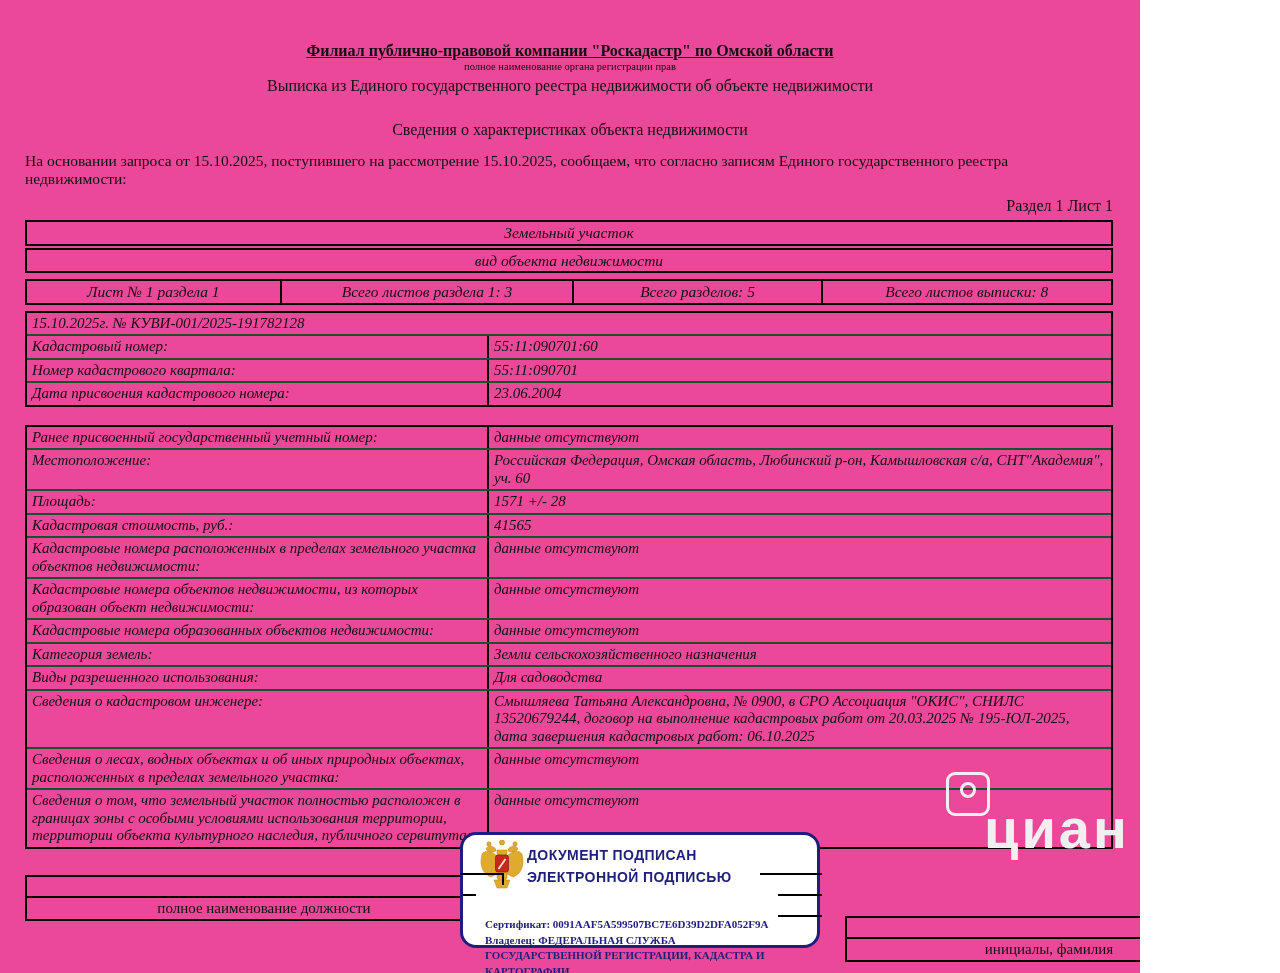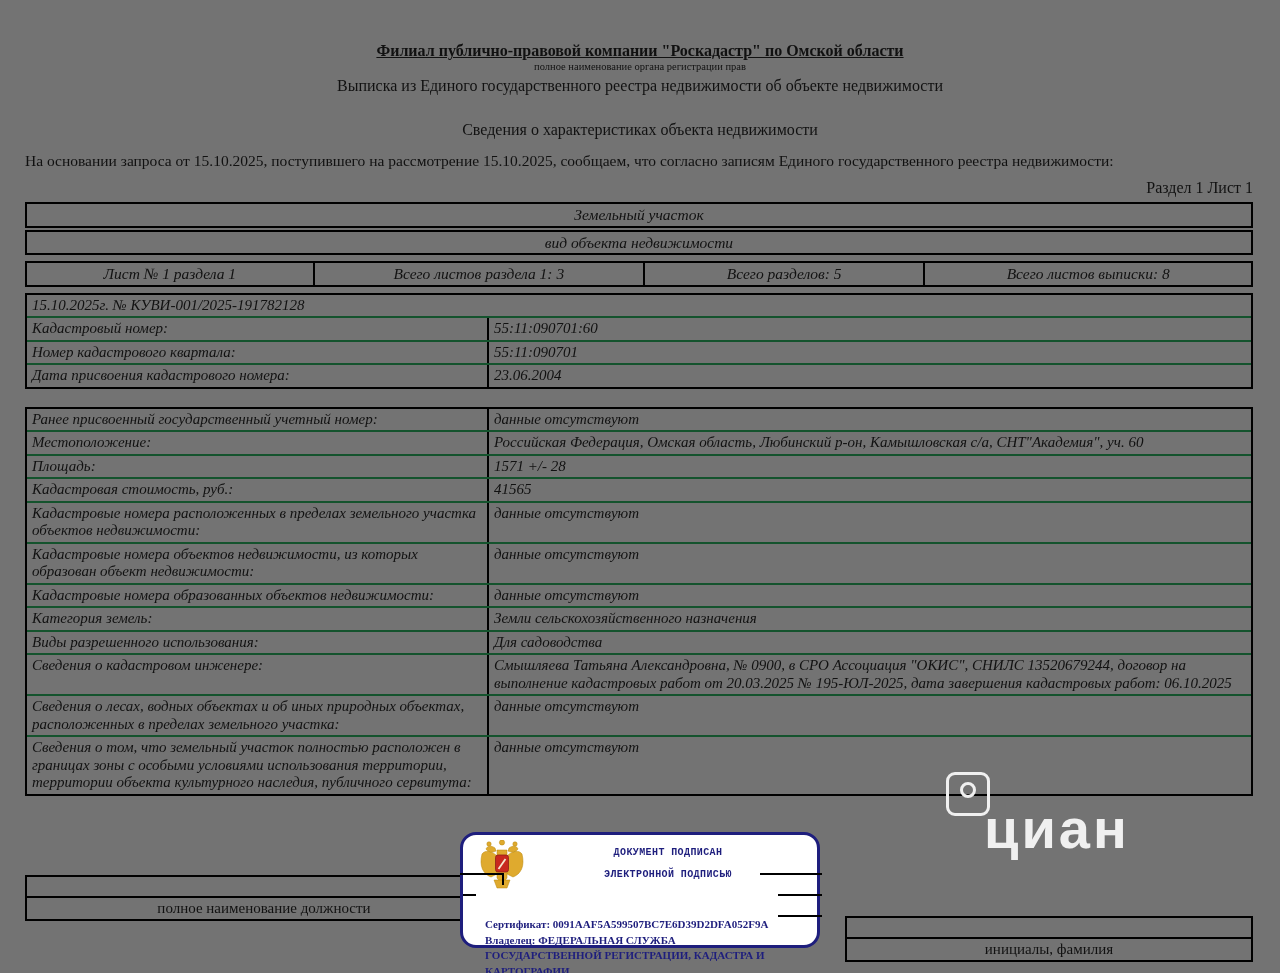--- a/index.html
+++ b/index.html
@@ -1,19 +1,19 @@
 <!DOCTYPE html>
 <html lang="ru"><head>
 <meta charset="utf-8">
 <style>
   html,body{margin:0;padding:0;background:#fff;}
   #page{
     position:relative;
-    width:1280px;height:973px;
-    background:#737373;
+    width:1140px;height:973px;
+    background:#ec4899;
     font-family:"Liberation Serif","DejaVu Serif",serif;
     color:#111;
     overflow:hidden;
   }
   
   .hdr{padding-top:42px;text-align:center;}
   .org{font-size:16px;font-weight:bold;text-decoration:underline;line-height:18px;}
   .org-cap{font-size:10.5px;line-height:13px;}
   .doc-title{font-size:16px;line-height:19px;margin-top:3px;}
   .sec-title{font-size:16px;line-height:19px;margin-top:25px;}
@@ -41,23 +41,23 @@
   .sigrow1{height:19px;border-bottom:2px solid #000;}
   .sigrow2{height:21px;text-align:center;font-size:15px;line-height:20px;}
   #sig-left{left:25px;top:875px;width:474px;}
   #sig-right{left:845px;top:916px;width:404px;}
   
   #stamp{
     position:absolute;left:460px;top:832px;width:354px;height:110px;
     border:3px solid #1e1e7d;border-radius:16px;background:#fff;z-index:5;
   }
   #stamp .eagle{position:absolute;left:16px;top:5px;}
-  .stamp-title{position:absolute;left:64px;right:8px;text-align:center;
-    color:#1e1e7d;font-size:10px;font-weight:bold;letter-spacing:.4px;
-    font-family:Liberation Mono, monospace;}
+  .stamp-title{position:absolute;left:64px;right:8px;
+    color:#1e1e7d;font-size:14px;font-weight:bold;letter-spacing:.4px;
+    font-family:Liberation Sans, sans-serif;}
   .st1{top:12px;} .st2{top:34px;}
   .stamp-small{position:absolute;left:22px;top:54px;width:310px;
     color:#1e1e7d;font-size:11px;font-weight:bold;line-height:15.5px;
     font-family:"Liberation Serif",serif;margin-top:28px;}
   
   .stub{position:absolute;background:#000;z-index:6;}
   #stub1{left:460px;top:873px;width:44px;height:2px;}
   #stub2{left:502px;top:873px;width:2px;height:12px;}
   #stub3{left:760px;top:873px;width:62px;height:2px;}
   #stub4{left:778px;top:894px;width:44px;height:2px;}

